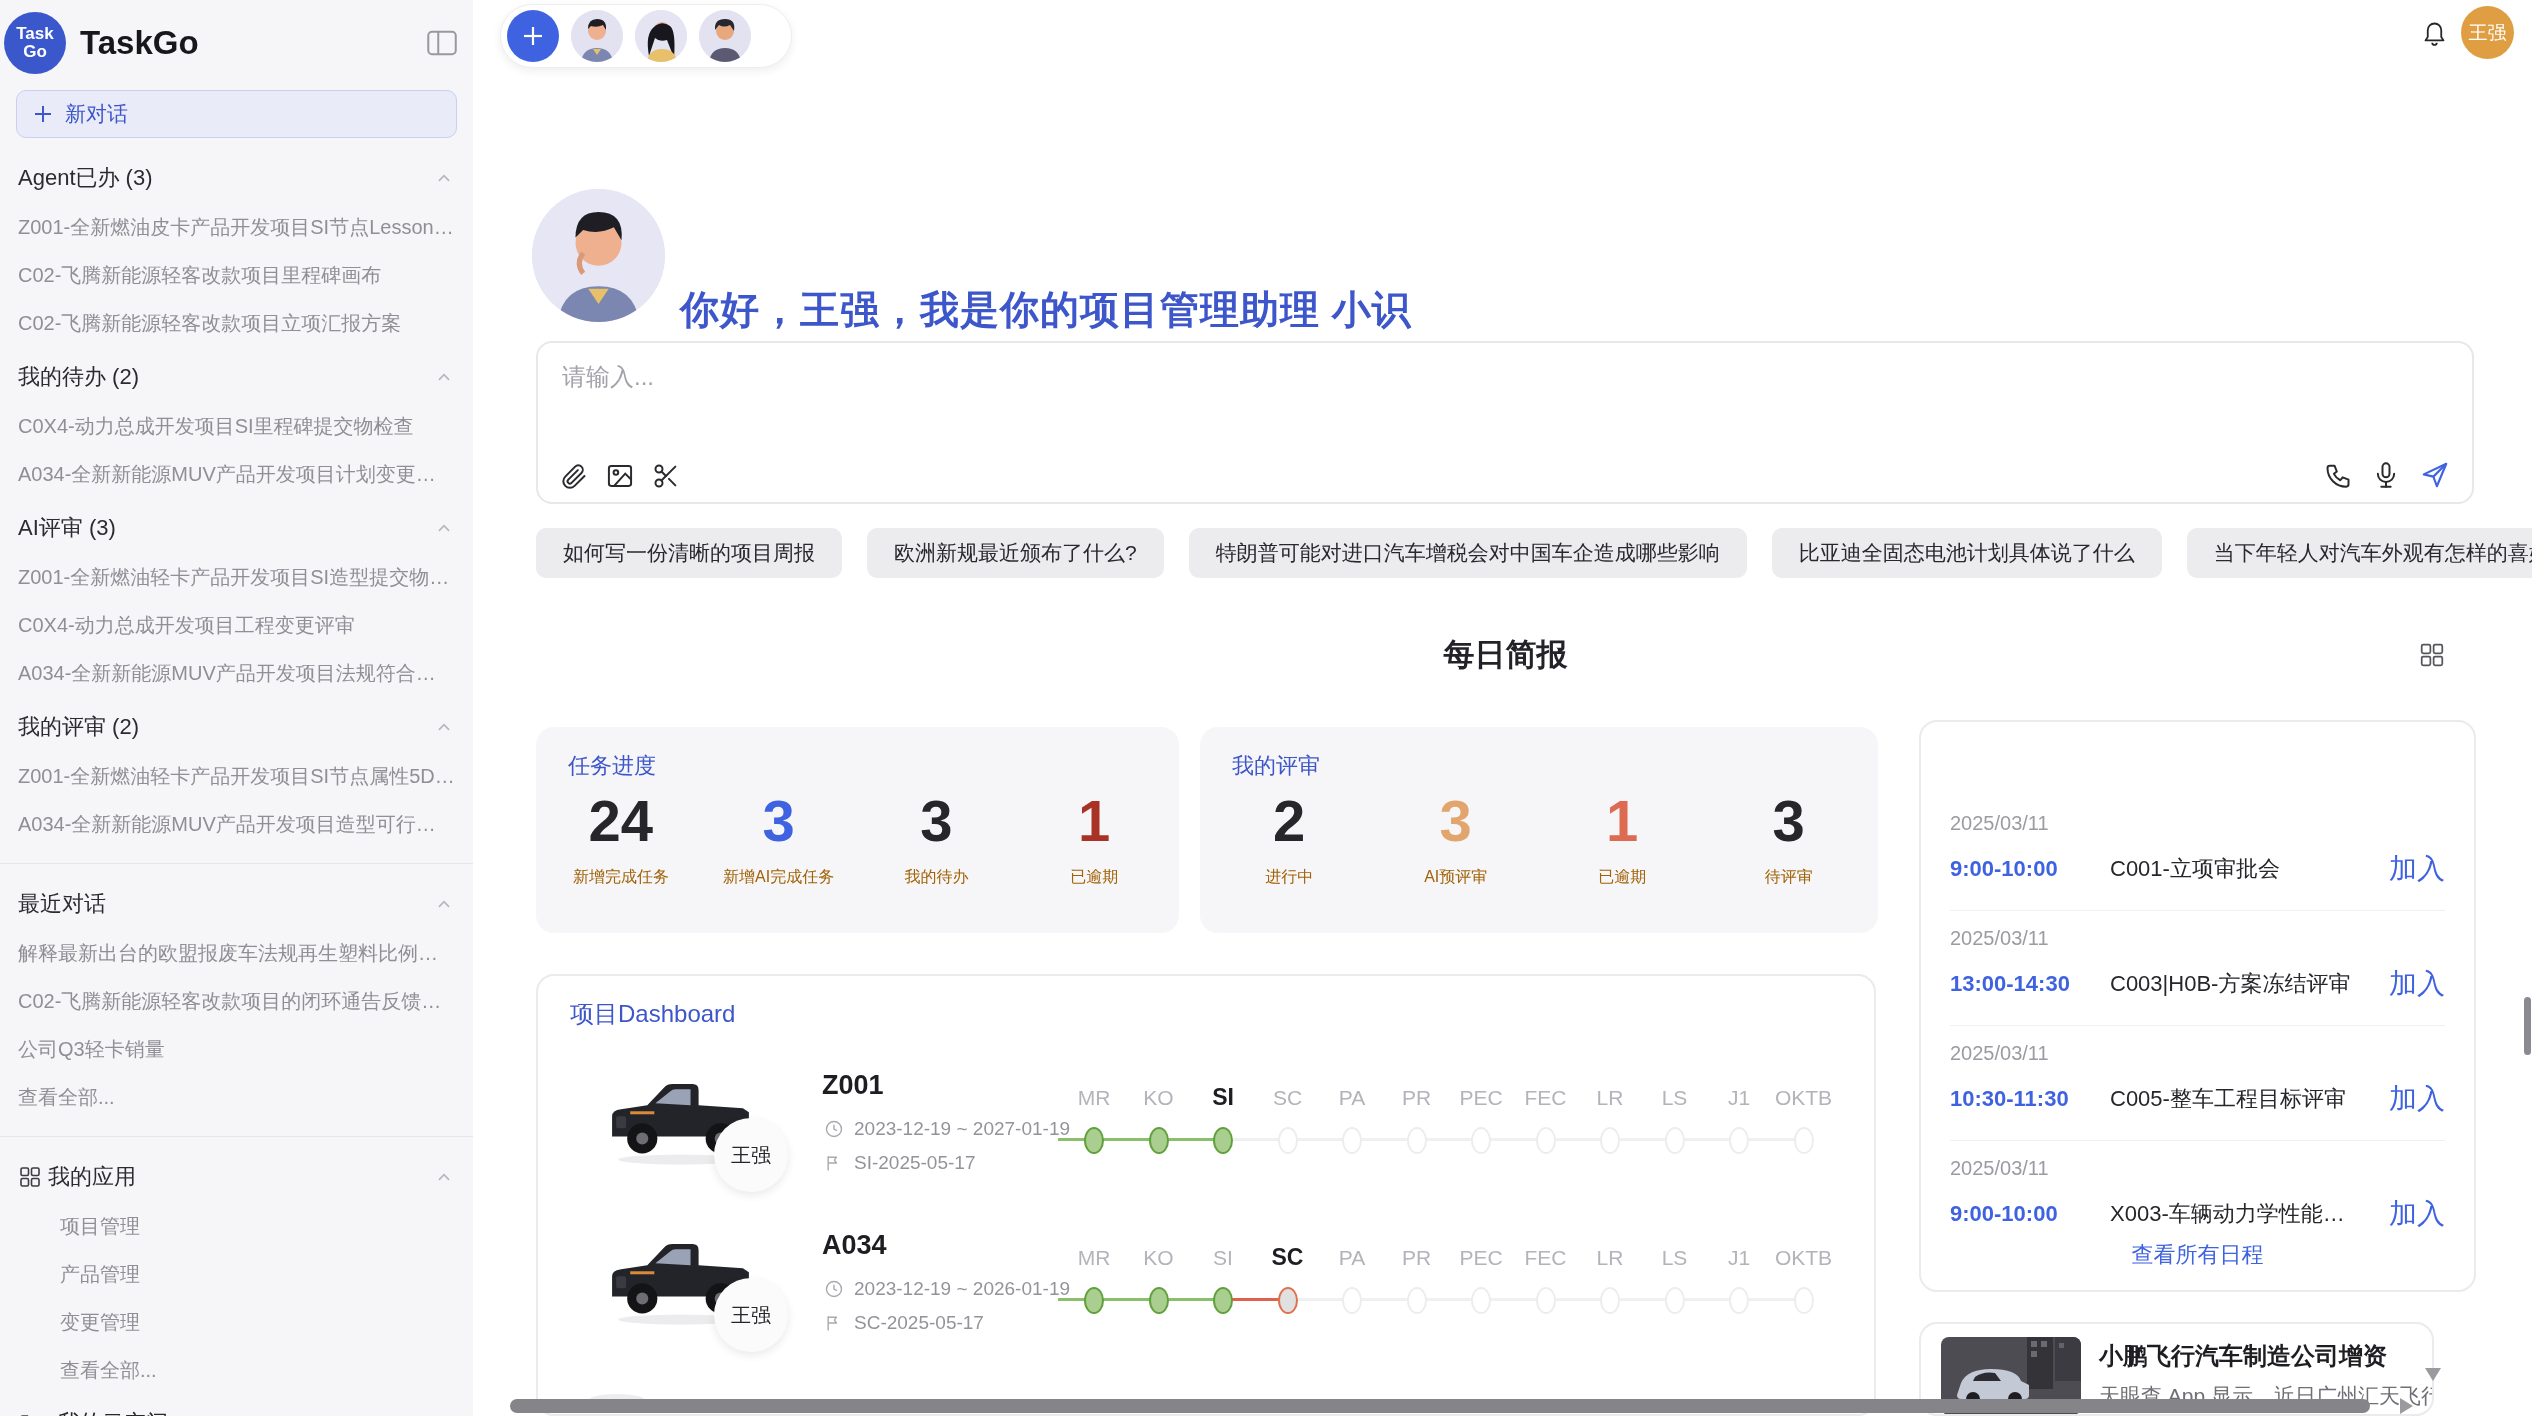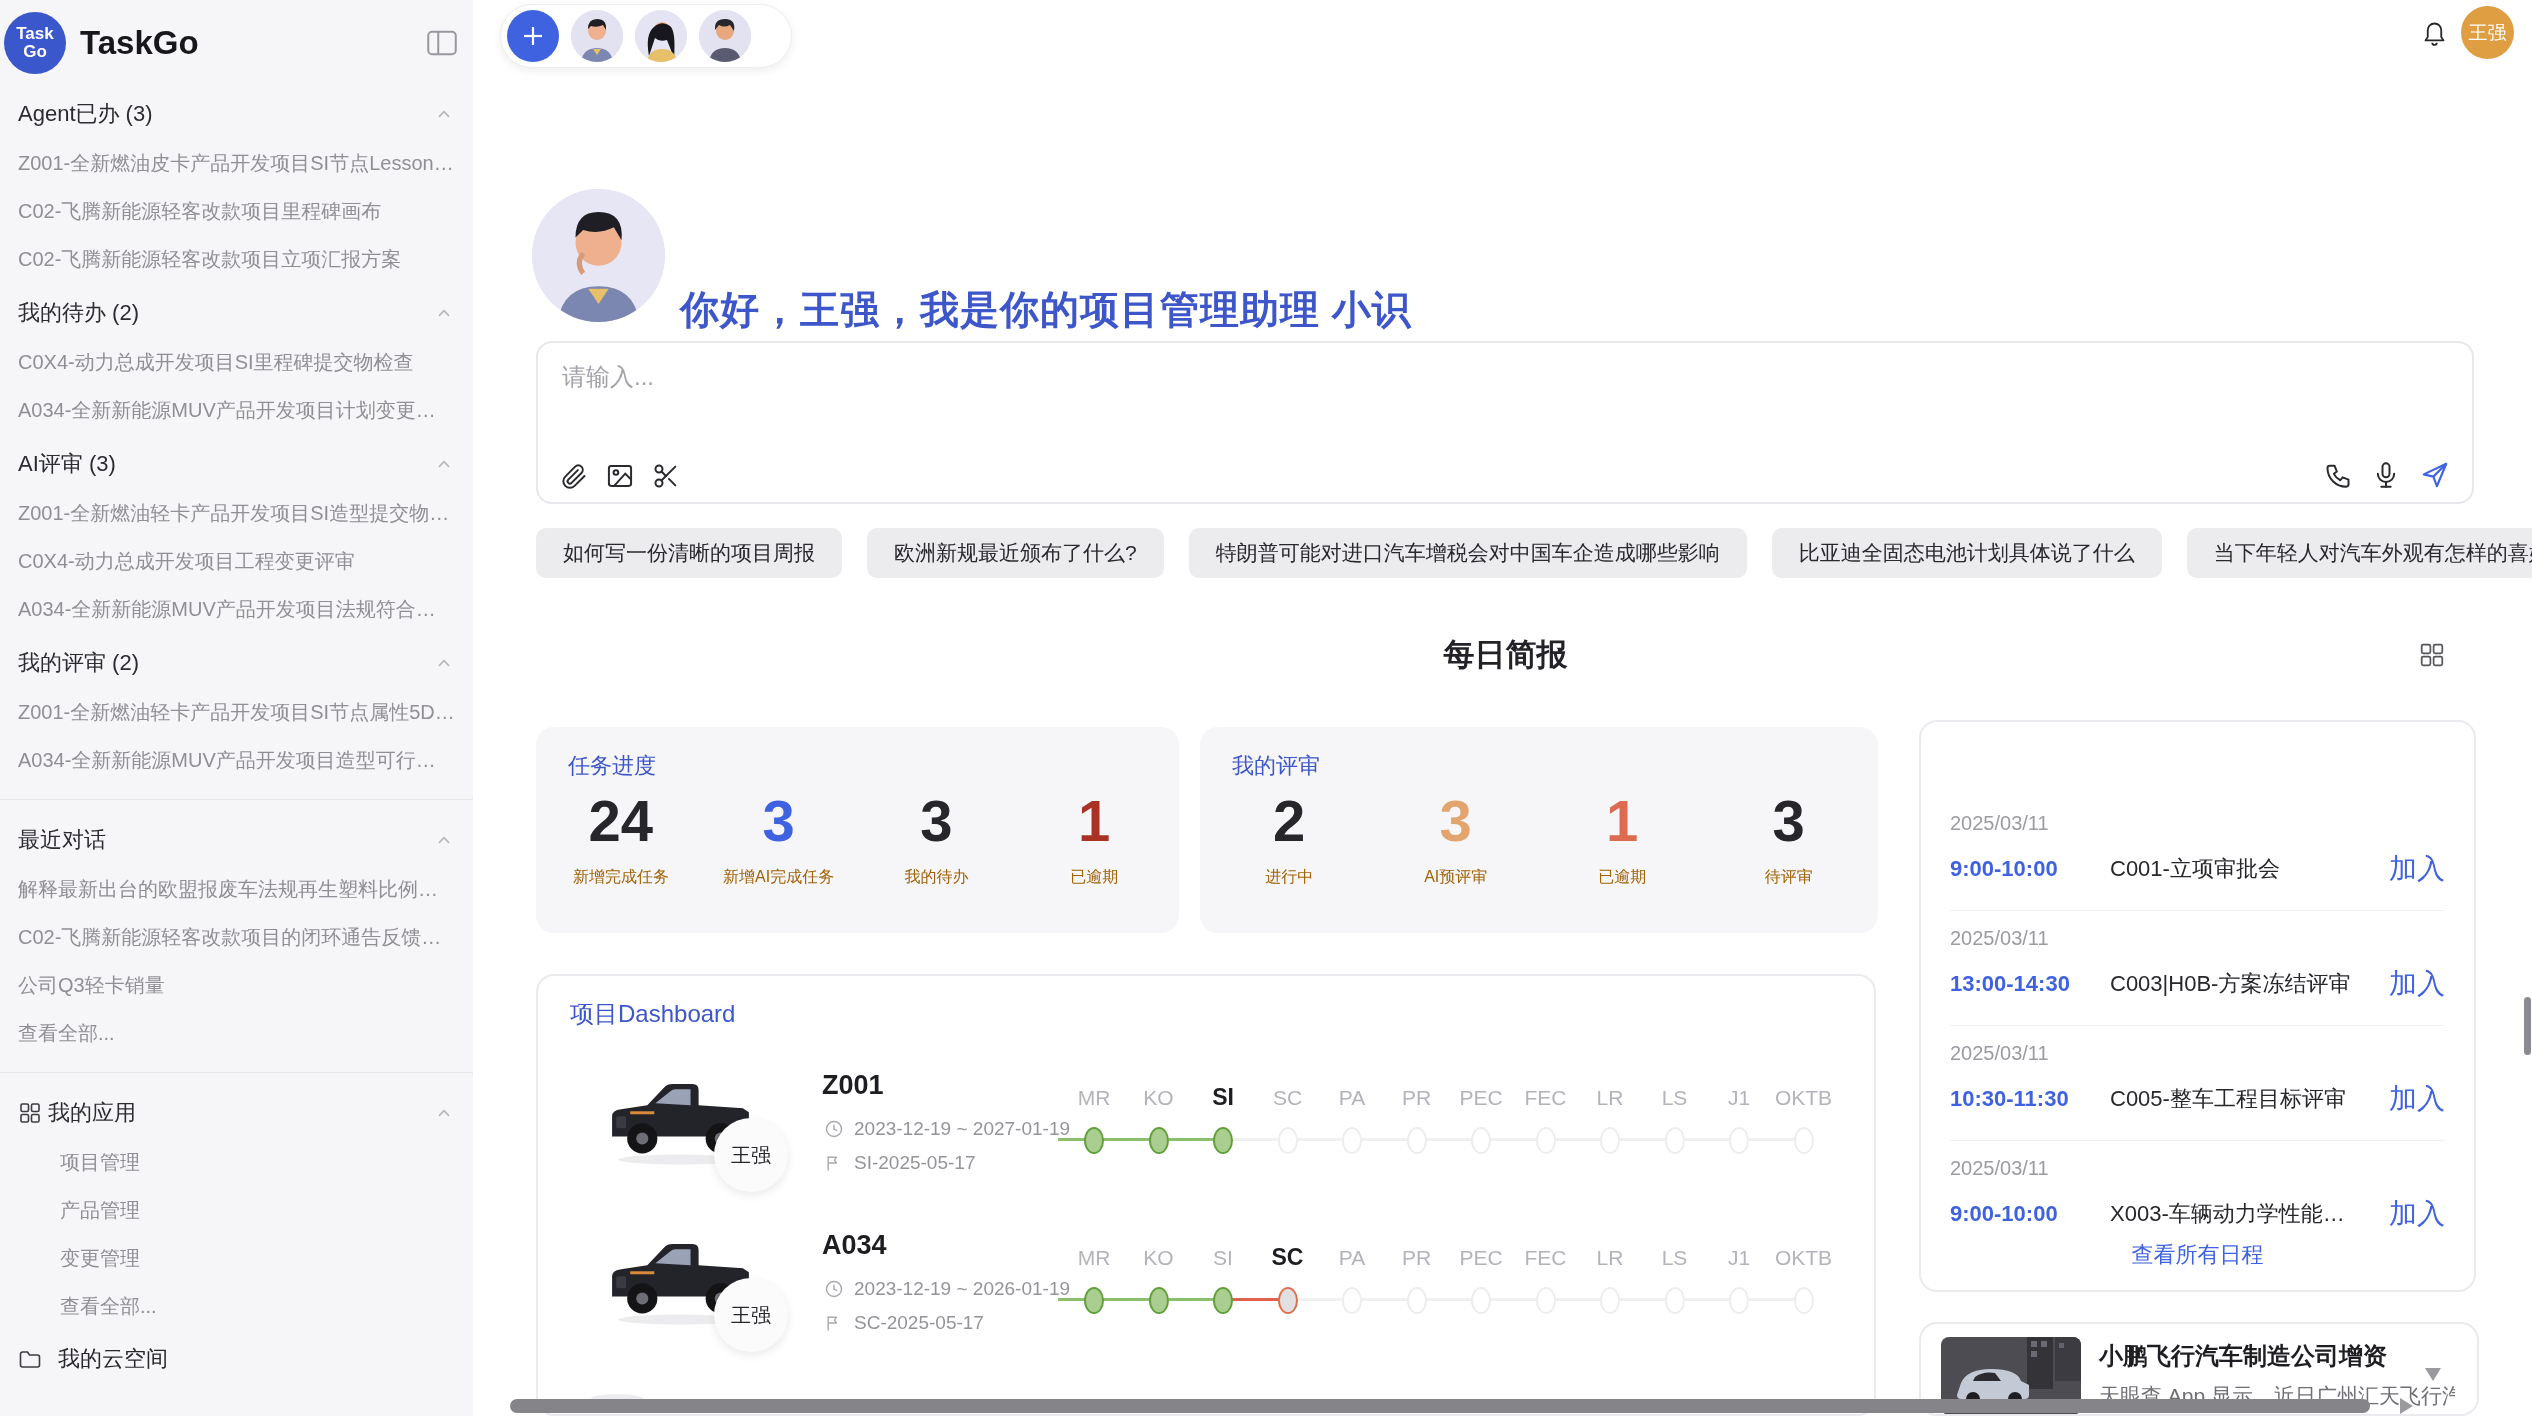--- a/index.html
+++ b/index.html
@@ -85,21 +85,21 @@
   .sched-items{position:absolute;top:74px;left:29px;right:29px;}
   .sch-item{padding:16px 0 22px;border-bottom:1px solid #f0f0f2;}
   .sch-item:last-child{border-bottom:none;}
   .sch-date{font-size:20px;color:#9b9ba2;}
   .sch-row{display:flex;margin-top:15px;align-items:center;}
   .sch-time{width:152px;font-size:22px;color:#3f63e0;font-weight:600;}
   .sch-name{flex:1;font-size:22px;color:#26262b;margin-left:8px;white-space:nowrap;overflow:hidden;text-overflow:ellipsis;}
   .sch-join{font-size:28px;color:#3f63e0;cursor:pointer;margin-left:28px;}
   .view-all{position:absolute;bottom:20px;width:100%;text-align:center;font-size:22px;color:#3f63e0;cursor:pointer;}
   
-  .news{position:absolute;left:1919px;top:1322px;width:560px;height:94px;background:#fff;border:2px solid #eaeaef;
+  .news{position:absolute;left:1919px;top:1322px;width:515px;height:94px;background:#fff;border:2px solid #eaeaef;
         border-radius:18px;box-sizing:border-box;overflow:hidden;}
   .news-img{position:absolute;left:20px;top:13px;width:140px;height:78px;border-radius:8px;overflow:hidden;}
   .news-t{position:absolute;left:178px;top:16px;font-size:24px;font-weight:700;color:#1d1d22;white-space:nowrap;}
   .news-s{position:absolute;left:178px;top:58px;font-size:21px;color:#6f6f76;width:356px;white-space:nowrap;overflow:hidden;}
   
   .hthumb{position:absolute;left:510px;top:1399px;width:1860px;height:14px;background:#858589;border-radius:7px;z-index:50;}
   .harrow{position:absolute;left:2400px;top:1398px;width:0;height:0;border-top:8px solid transparent;
         border-bottom:8px solid transparent;border-left:13px solid #9a9a9f;z-index:50;}
   .varrow{position:absolute;left:2425px;top:1368px;width:0;height:0;border-left:8px solid transparent;
         border-right:8px solid transparent;border-top:13px solid #9a9a9f;z-index:50;}
@@ -114,20 +114,29 @@
       <span>Task</span>
       <span>Go</span>
     </div>
     <div class="app-title">TaskGo</div>
     <span class="ic">
       <svg width="30" height="26" viewBox="0 0 24 20" fill="none" stroke="#98989f" stroke-width="1.6">
         <rect x="1" y="1" width="22" height="18" rx="3"></rect>
           <line x1="9" y1="1" x2="9" y2="19"></line>
         </svg>
     </span>
+  </div>
+  <div class="new-chat">
+    <span class="ic">
+      <svg width="20" height="20" viewBox="0 0 20 20" stroke="#3d56c9" stroke-width="2">
+          <line x1="10" y1="2" x2="10" y2="18"></line>
+          <line x1="2" y1="10" x2="18" y2="10"></line>
+        </svg>
+    </span>
+    <span>新对话</span>
   </div>
   <div class="sb-scroll" id="sidebar-groups">
       <div class="sb-sec-h">
         <span style="display: flex; align-items: center; gap: 14px;">
           <span>Agent已办 (3)</span>
         </span>
         <span class="ic">
           <svg width="22" height="22" viewBox="0 0 24 24" fill="none" stroke="#b6b6bd" stroke-width="1.8" stroke-linecap="round">
             <polyline points="7 14.5 12 9.5 17 14.5"></polyline>
           </svg>

